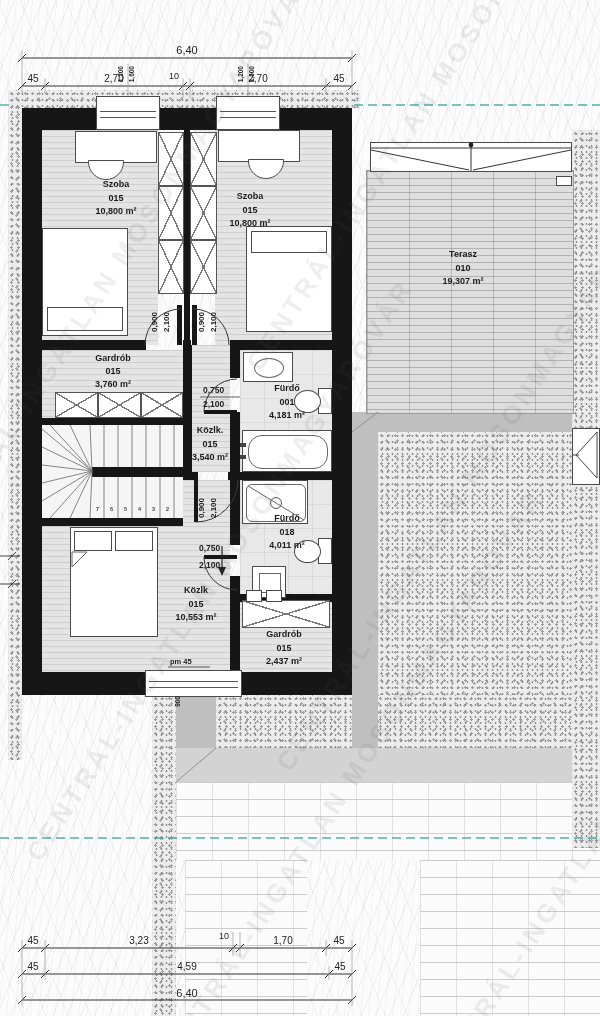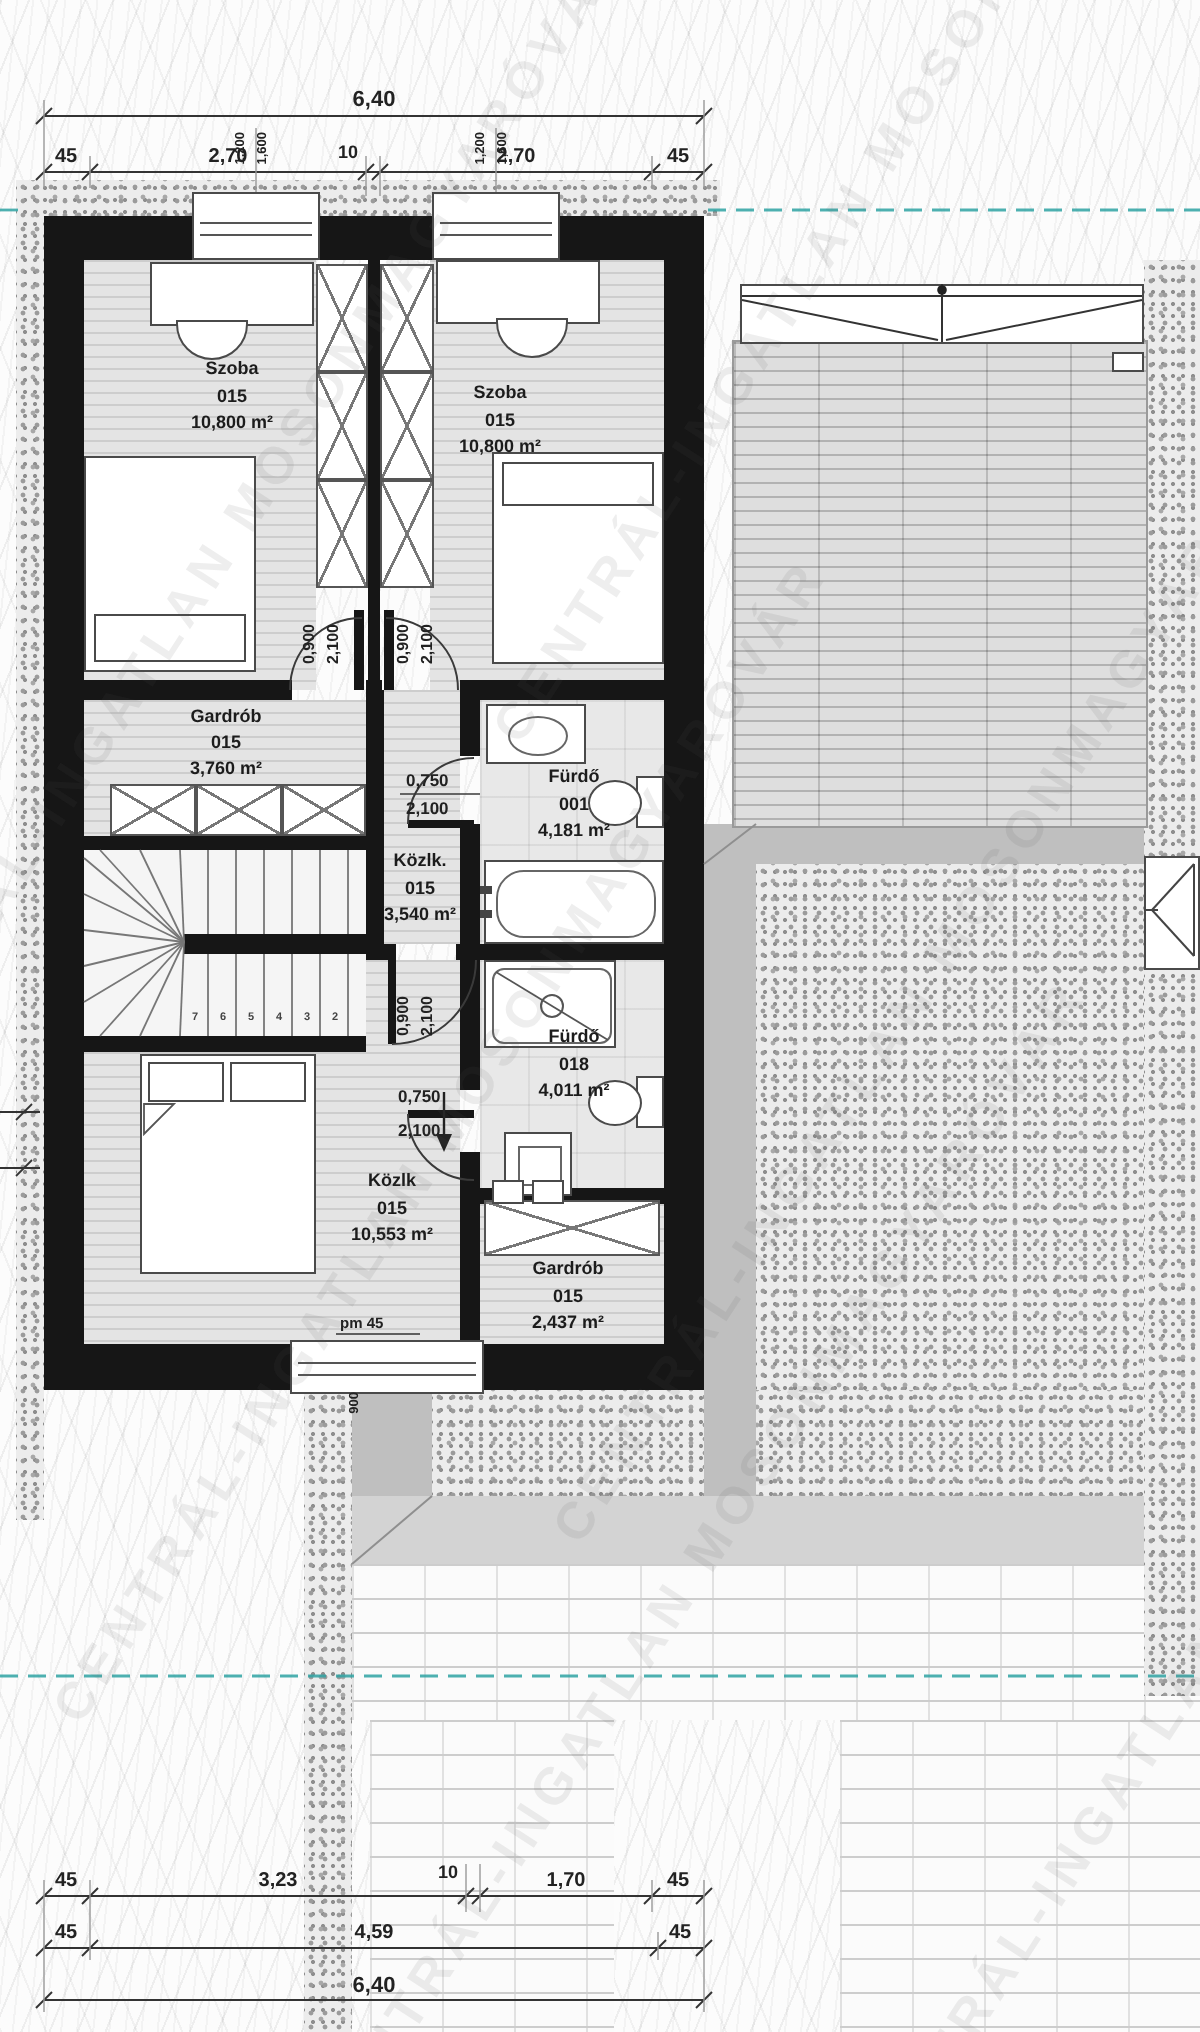--- a/index.html
+++ b/index.html
@@ -29,21 +29,21 @@
     repeating-linear-gradient(90deg,#e1e1e1 0 1px,transparent 1px 36px);}
   .grayband{background:#bfbfbf;}
   .walkway{background:#d3d3d3;}
   .wall{background:#161616;}
   .wbox{background:#fff;border:1px solid #4a4a4a;box-sizing:border-box;}
   .xbox{background-color:#fff;border:1.4px solid #555;box-sizing:border-box;background-image:
     linear-gradient(to top right, transparent calc(50% - .7px), #777 calc(50% - .7px) calc(50% + .7px), transparent calc(50% + .7px)),
     linear-gradient(to bottom right, transparent calc(50% - .7px), #777 calc(50% - .7px) calc(50% + .7px), transparent calc(50% + .7px));}
   .stairbg{background:#f5f5f5;}
   .rlabel{position:absolute;text-align:center;font-weight:bold;font-size:9px;line-height:13.5px;color:#1c1c1c;}
-  .dim{position:absolute;transform:translateX(-50%);font-weight:bold;font-size:10px;color:#222;white-space:nowrap;}
+  .dim{position:absolute;transform:translateX(-50%);font-weight:normal;font-size:10px;color:#222;white-space:nowrap;}
   .ddim{position:absolute;font-weight:bold;font-size:8.5px;color:#222;white-space:nowrap;}
   .vtext{position:absolute;writing-mode:vertical-rl;transform:rotate(180deg);
          font-weight:bold;color:#222;white-space:nowrap;}
   .wm{position:absolute;transform:rotate(-57deg);transform-origin:0 0;font-weight:bold;
       font-size:26px;letter-spacing:4px;color:rgba(90,90,90,.10);white-space:nowrap;pointer-events:none;}
   .tiny{font-size:5.5px;font-weight:bold;color:#444;position:absolute;}
   svg{position:absolute;left:0;top:0;pointer-events:none;}
 </style>
 </head>
 <body>
@@ -305,20 +305,25 @@
   <div class="rlabel" style="left:66px;top:178px;width:100px;">
     <div>Szoba</div>
     <div>015</div>
     <div>10,800 m²</div>
   </div>
   <div class="rlabel" style="left:200px;top:190px;width:100px;">
     <div>Szoba</div>
     <div>015</div>
     <div>10,800 m²</div>
   </div>
+  <div class="rlabel" style="left:413px;top:248px;width:100px;">
+    <div>Terasz</div>
+    <div>010</div>
+    <div>19,307 m²</div>
+  </div>
   <div class="rlabel" style="left:63px;top:352px;width:100px;line-height:13px;">
     <div>Gardrób</div>
     <div>015</div>
     <div>3,760 m²</div>
   </div>
   <div class="rlabel" style="left:247px;top:382px;width:80px;">
     <div>Fürdő</div>
     <div>001</div>
     <div>4,181 m²</div>
   </div>

